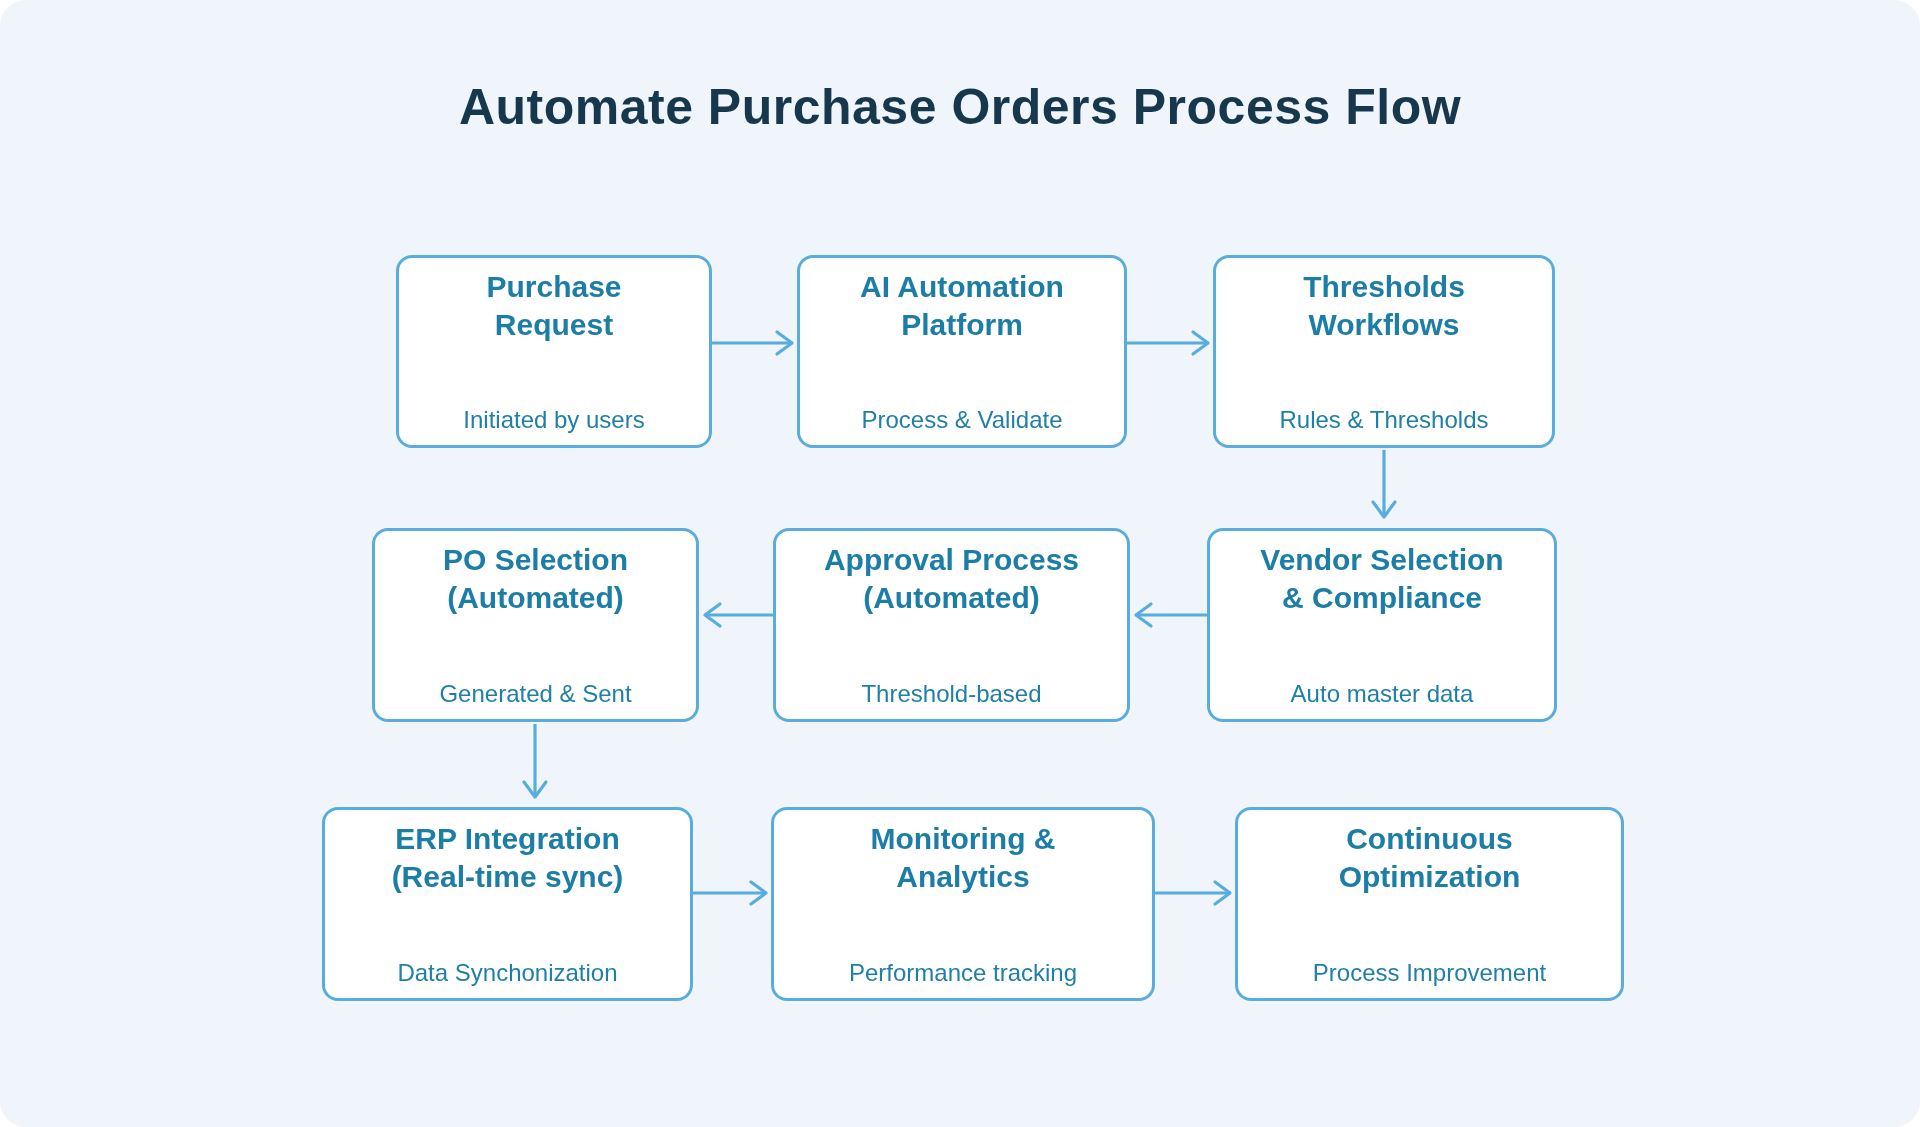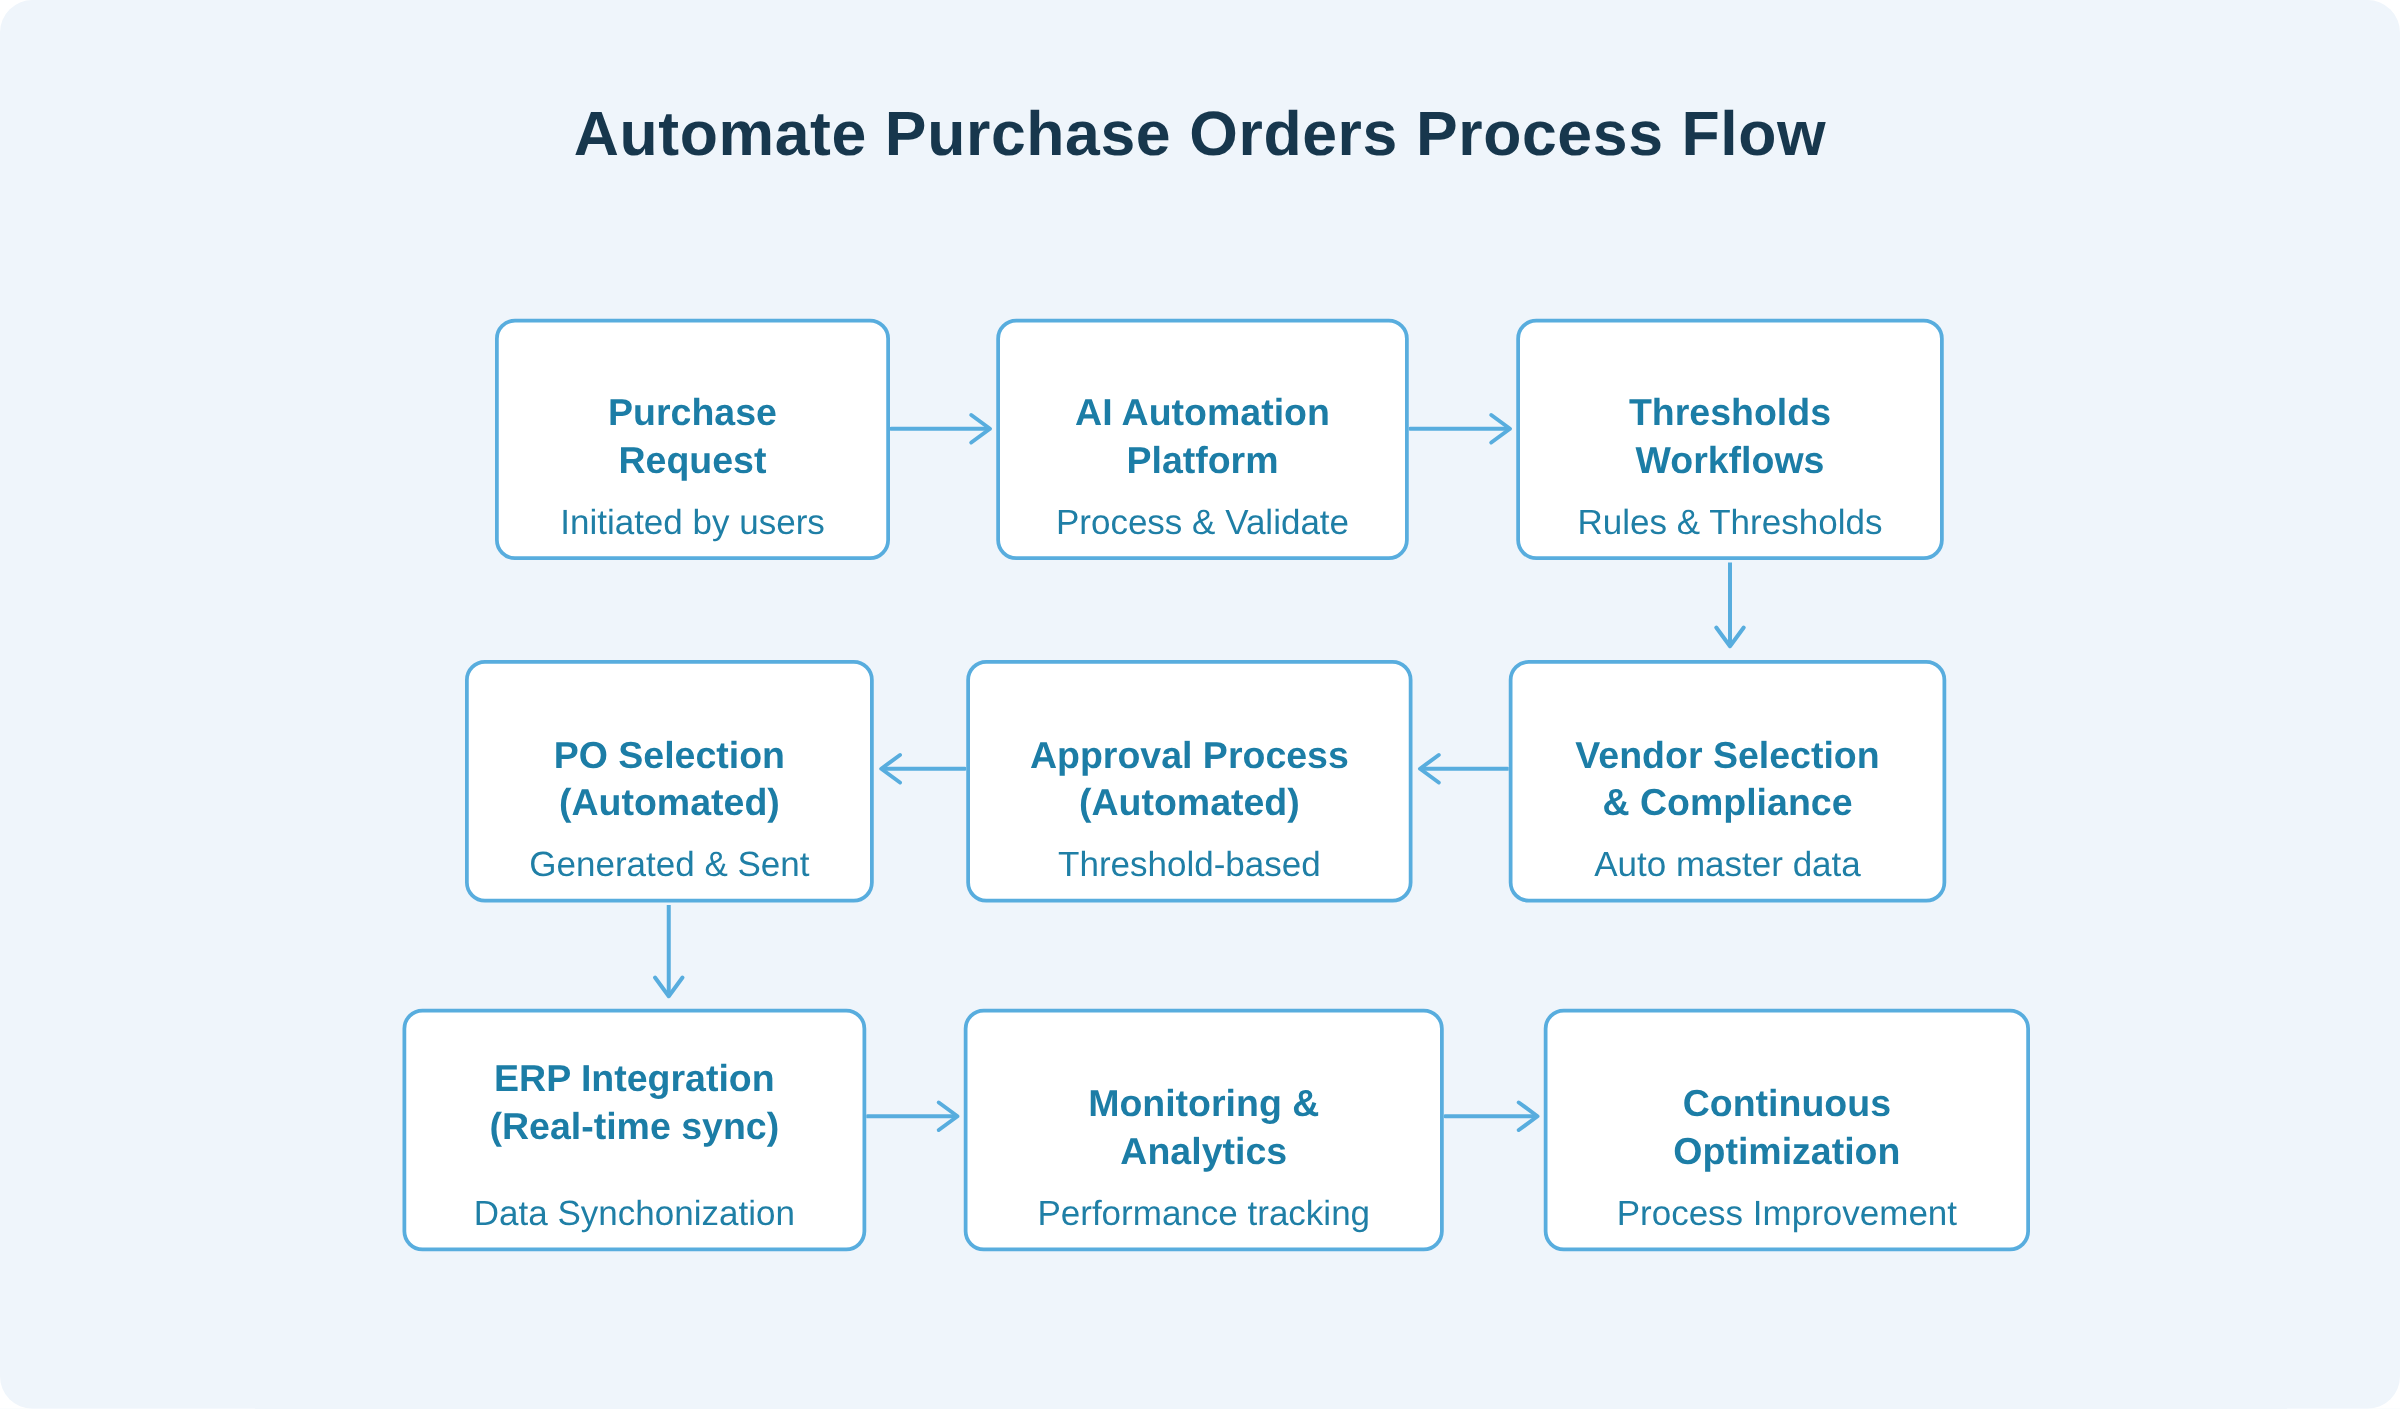--- a/index.html
+++ b/index.html
@@ -27,32 +27,32 @@
     letter-spacing: 0.5px;
   }
   .box {
     position: absolute;
     background: #FFFFFF;
     border: 3px solid #58ADDE;
     border-radius: 16px;
     display: flex;
     flex-direction: column;
     align-items: center;
-    justify-content: flex-end;
+    justify-content: space-between;
     text-align: center;
     padding: 10px 14px;
   }
   .box-title {
     font-size: 30px;
     font-weight: 700;
     color: #1C7DA6;
     line-height: 1.28;
   }
   .box-sub {
-    font-size: 28px;
+    font-size: 24px;
     font-weight: 400;
     color: #1F7FA6;
     margin-top: 13px;
     line-height: 1.2;
   }
   .arrow { position: absolute; }
   .arrow svg { display: block; }
   .arrow line, .arrow polyline {
     stroke: #58ADDE;
     stroke-width: 3.2;

